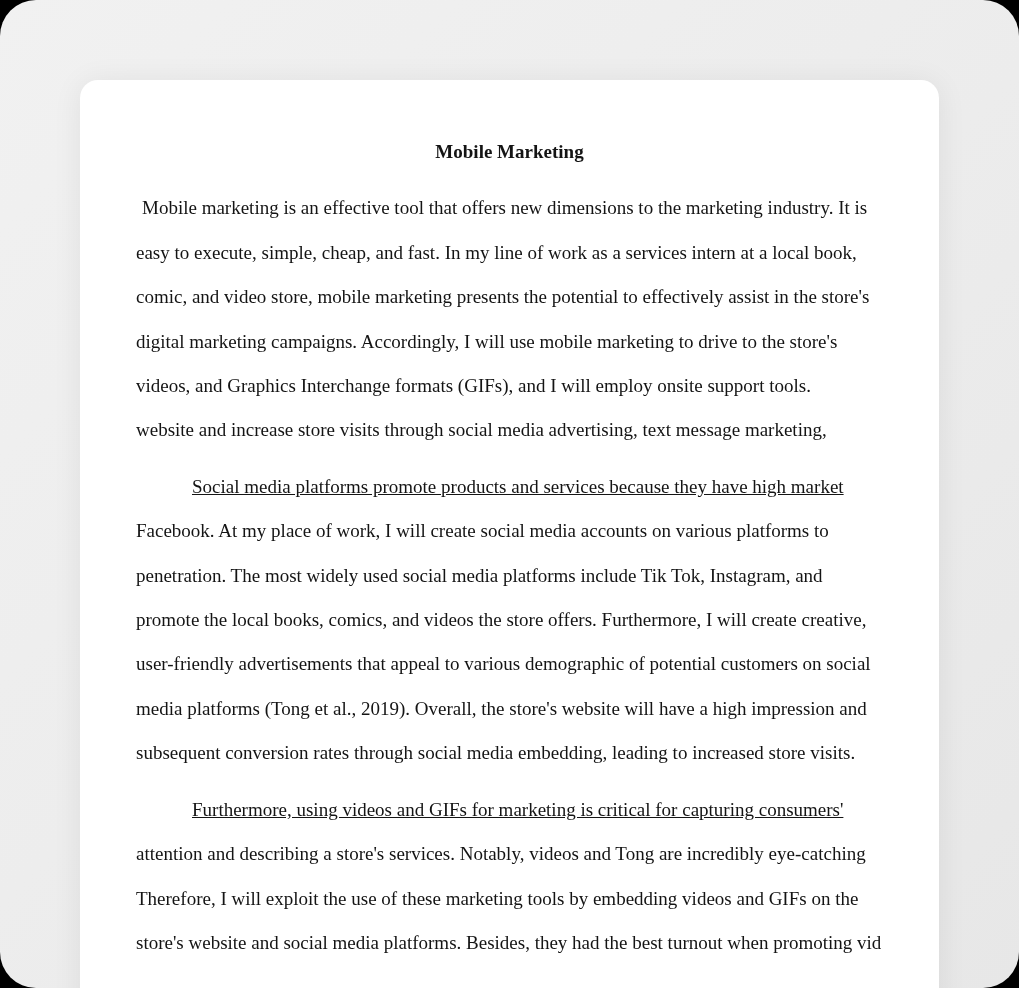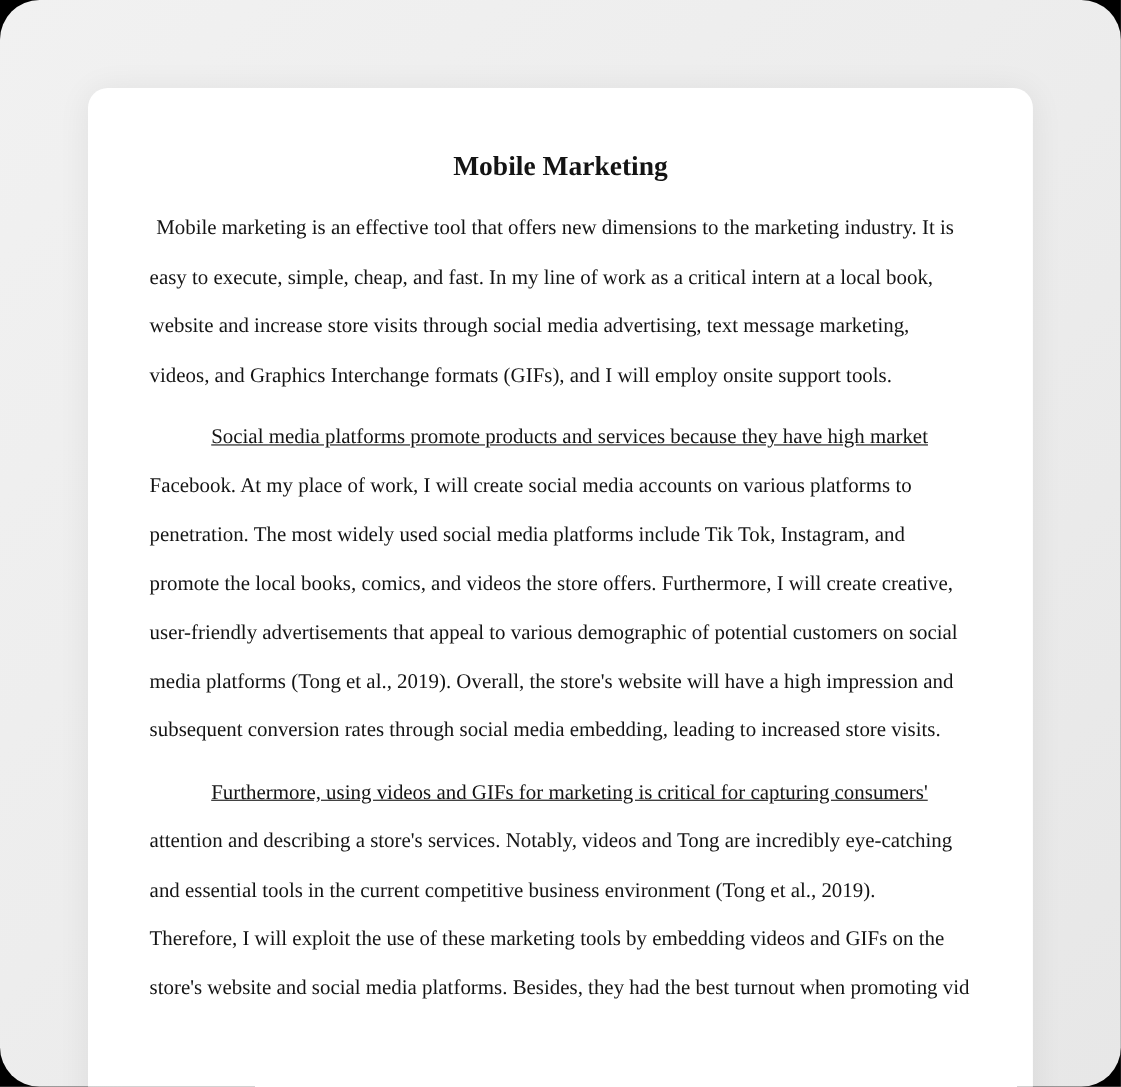--- a/index.html
+++ b/index.html
@@ -28,21 +28,21 @@
     top:80px;
     width:859px;
     height:960px; 
     background:var(--page-bg);
     border-radius:18px 18px 0 0;
     box-shadow:0 2px 30px rgba(0,0,0,0.07);
     padding:50px 56px 0 56px;
     overflow:hidden;
   }
   .doc-title{
-    font-size:25px;
+    font-size:19px;
     font-weight:bold;
     line-height:44.4px;
     text-align:center;
     color:var(--text-color);
     margin:0 0 12px 0;
   }
   .para{
     margin-top:12px;
   }
   .line{
@@ -56,35 +56,36 @@
 </style>
 </head>
 <body>
 
 <div class="viewer-panel">
   <div class="document-page">
     <h1 class="doc-title">Mobile Marketing</h1>
     <div>
         <div class="para indent-space">
           <div class="line first">Mobile marketing is an effective tool that offers new dimensions to the marketing industry. It is</div>
-          <div class="line">easy to execute, simple, cheap, and fast. In my line of work as a critical intern at a local book,</div>
+          <div class="line">easy to execute, simple, cheap, and fast. In my line of work as a services intern at a local book,</div>
+          <div class="line">comic, and video store, mobile marketing presents the potential to effectively assist in the store's</div>
+          <div class="line">digital marketing campaigns. Accordingly, I will use mobile marketing to drive to the store's</div>
+          <div class="line">videos, and Graphics Interchange formats (GIFs), and I will employ onsite support tools.</div>
           <div class="line">website and increase store visits through social media advertising, text message marketing,</div>
-          <div class="line">videos, and Graphics Interchange formats (GIFs), and I will employ onsite support tools.</div>
         </div>
         <div class="para indent-tab">
           <div class="line first">Social media platforms promote products and services because they have high market</div>
           <div class="line">Facebook. At my place of work, I will create social media accounts on various platforms to</div>
           <div class="line">penetration. The most widely used social media platforms include Tik Tok, Instagram, and</div>
           <div class="line">promote the local books, comics, and videos the store offers. Furthermore, I will create creative,</div>
           <div class="line">user-friendly advertisements that appeal to various demographic of potential customers on social</div>
           <div class="line">media platforms (Tong et al., 2019). Overall, the store's website will have a high impression and</div>
           <div class="line">subsequent conversion rates through social media embedding, leading to increased store visits.</div>
         </div>
         <div class="para indent-tab">
           <div class="line first">Furthermore, using videos and GIFs for marketing is critical for capturing consumers'</div>
           <div class="line">attention and describing a store's services. Notably, videos and Tong are incredibly eye-catching</div>
-          <div class="line">and essential tools in the current competitive business environment (Tong et al., 2019).</div>
           <div class="line">Therefore, I will exploit the use of these marketing tools by embedding videos and GIFs on the</div>
           <div class="line">store's website and social media platforms. Besides, they had the best turnout when promoting vid</div>
         </div>
       </div>
   </div>
 </div>
 
 </body></html>

